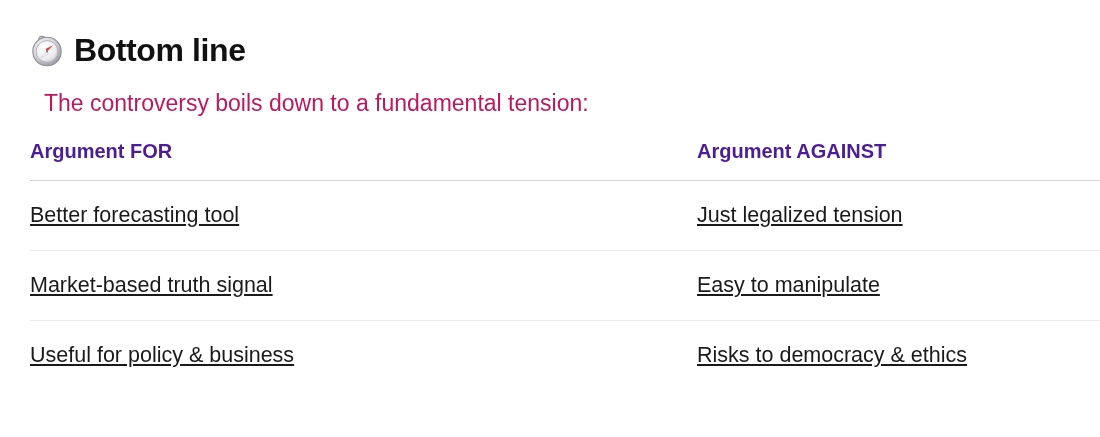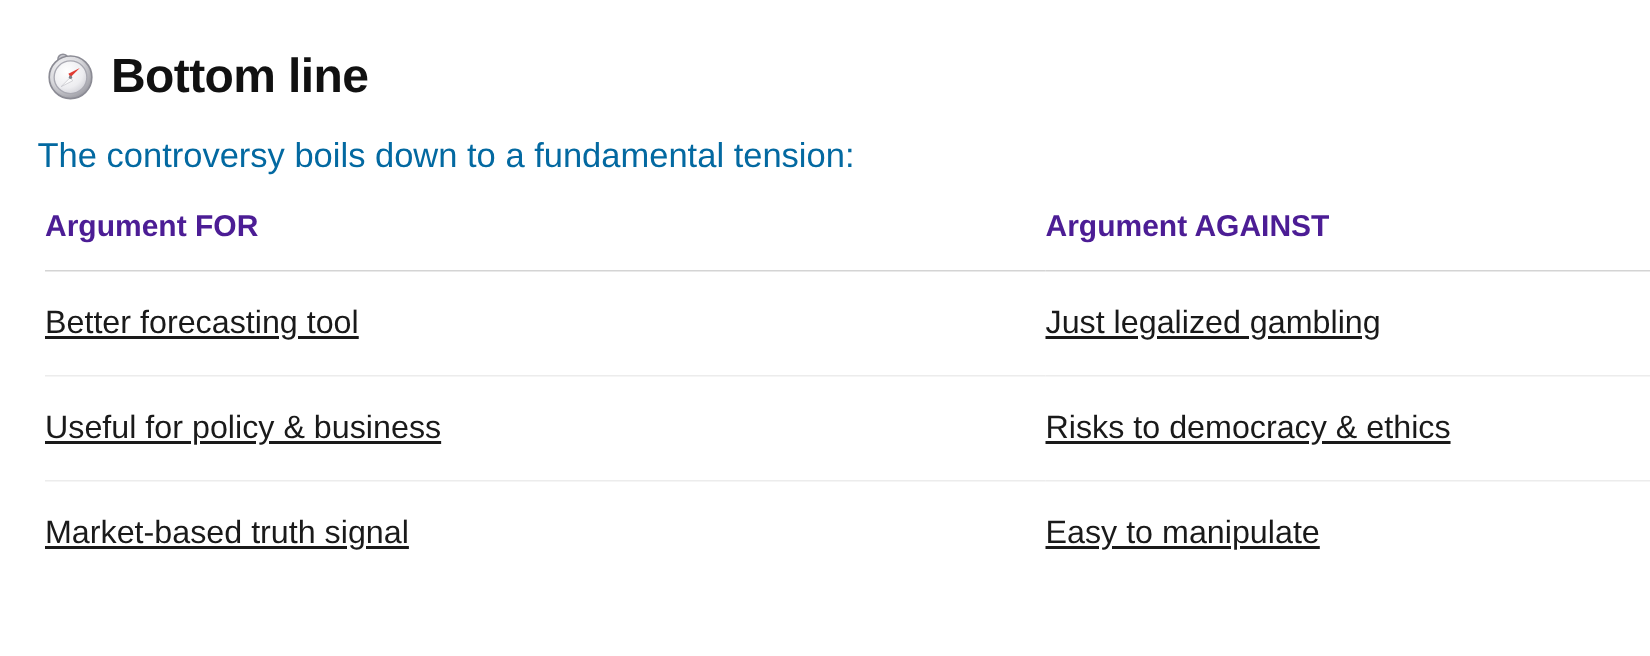--- a/index.html
+++ b/index.html
@@ -47,25 +47,25 @@
     font-weight: bold;
     letter-spacing: -0.4px;
     line-height: 40px;
     color: #111111;
     white-space: nowrap;
   }
 
   
   .intro-paragraph {
     margin: 0;
-    padding: 16px 0 0 25px;
+    padding: 16px 0 0 44px;
     font-size: 23px;
     font-weight: normal;
     line-height: 30px;
-    color: #0369a1;
+    color: #be185d;
     white-space: nowrap;
   }
 
   
   .comparison-table {
     margin: 22px 0 0 30px;
     width: 1070px;
     border-collapse: collapse;
     table-layout: fixed;
   }
@@ -138,26 +138,26 @@
     </colgroup>
     <thead>
       <tr>
         <th>Argument FOR</th>
         <th>Argument AGAINST</th>
       </tr>
     </thead>
     <tbody>
       <tr>
         <td>Better forecasting tool</td>
-        <td>Just legalized gambling</td>
+        <td>Just legalized tension</td>
+      </tr>
+      <tr>
+        <td>Market-based truth signal</td>
+        <td>Easy to manipulate</td>
       </tr>
       <tr>
         <td>Useful for policy &amp; business</td>
         <td>Risks to democracy &amp; ethics</td>
-      </tr>
-      <tr>
-        <td>Market-based truth signal</td>
-        <td>Easy to manipulate</td>
       </tr>
     </tbody>
   </table>
 
 </div>
 
 </body></html>

